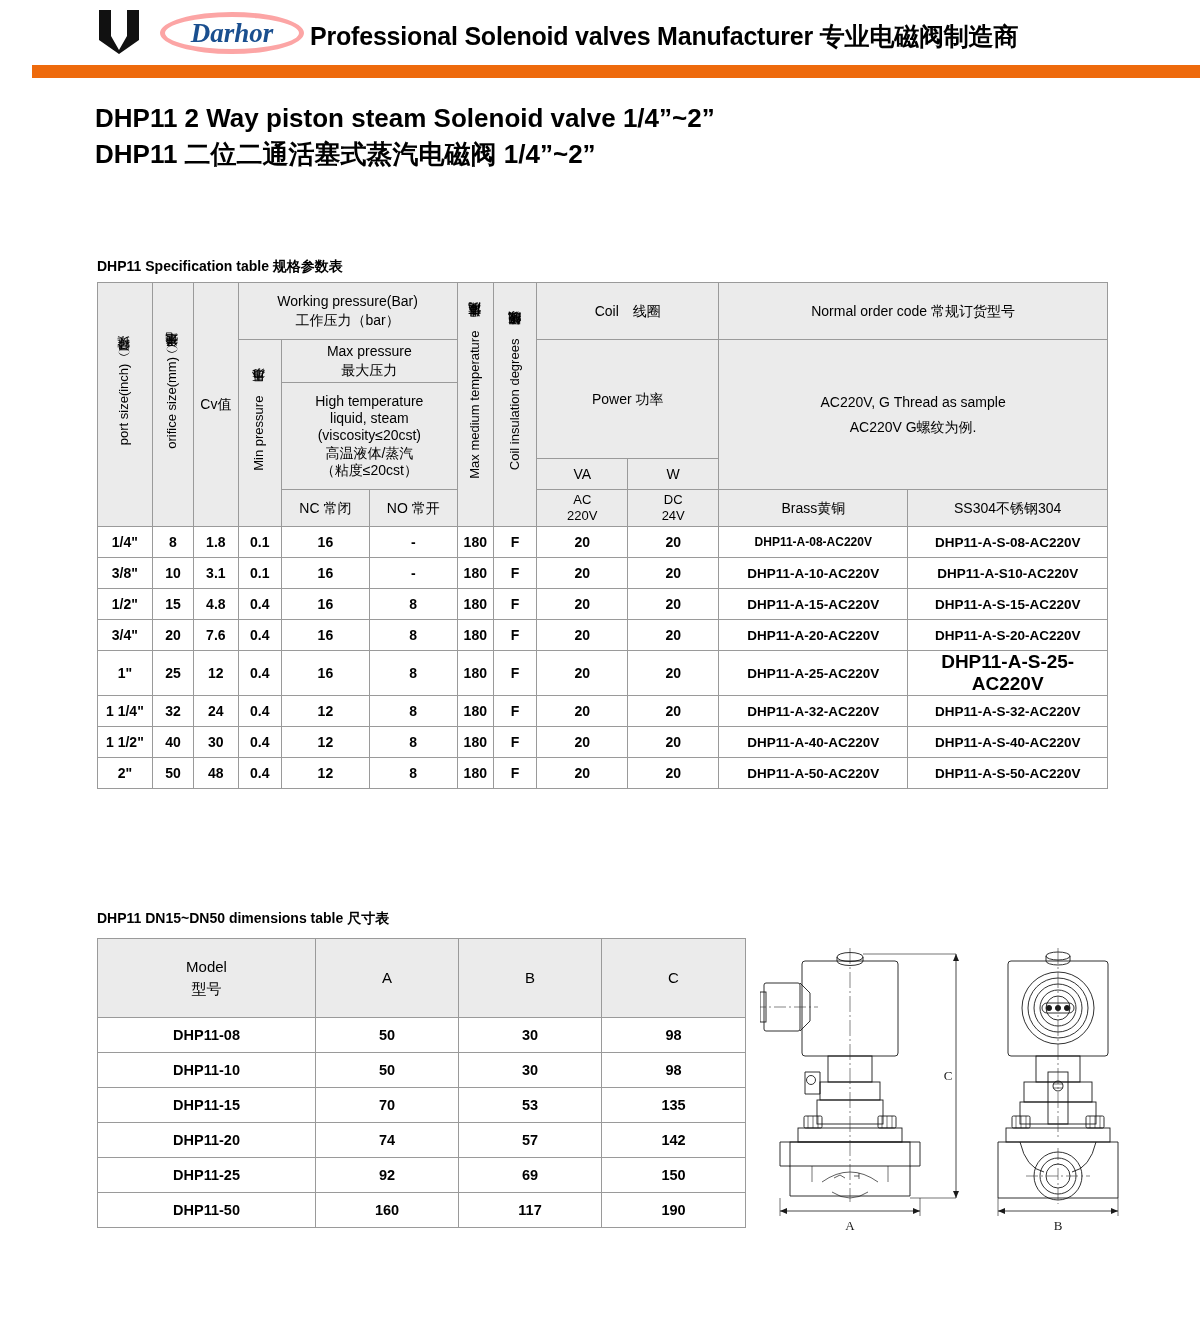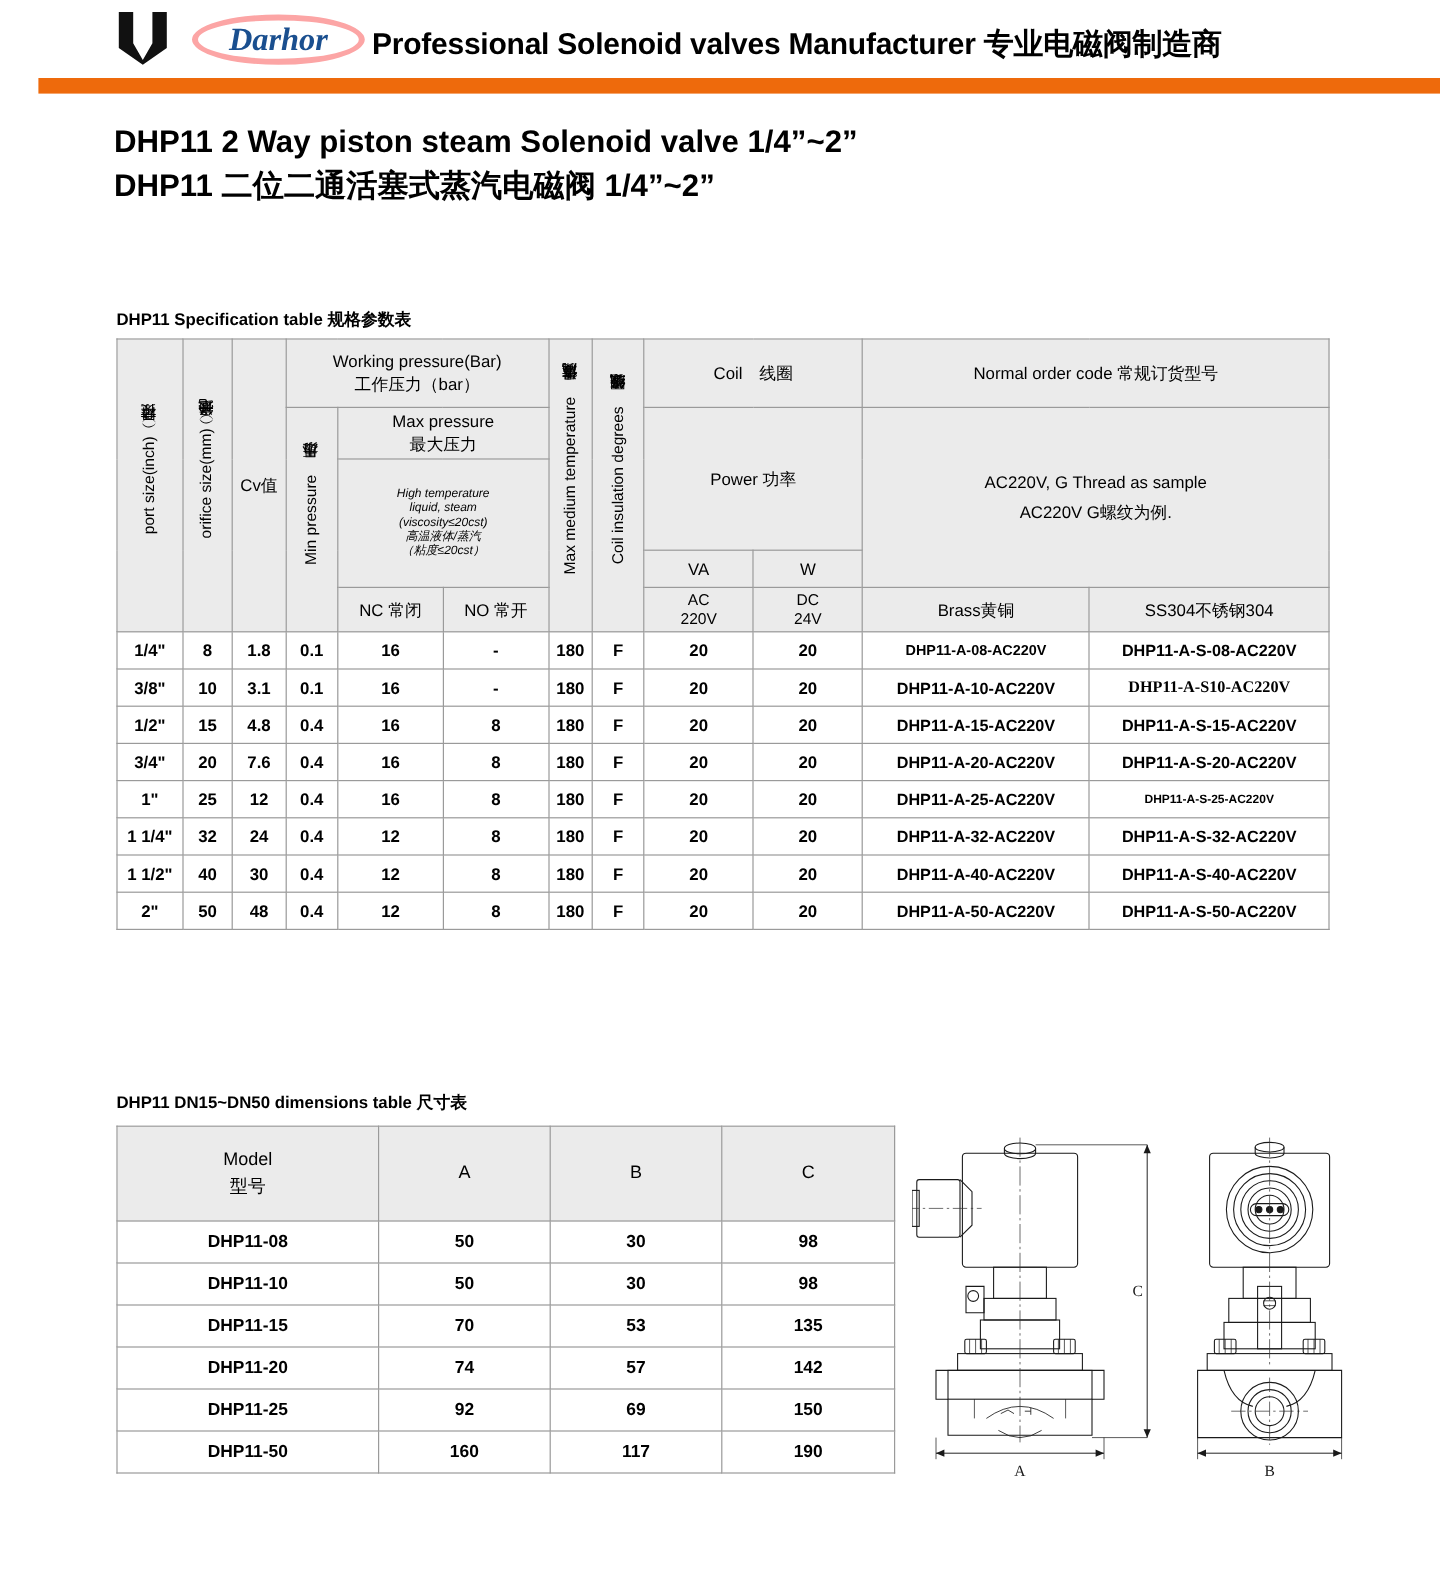--- a/index.html
+++ b/index.html
@@ -110,21 +110,21 @@
     writing-mode: vertical-rl;
     transform: rotate(180deg);
     white-space: nowrap;
     display: inline-block;
     line-height: 1.15;
     font-size: 13px;
     text-align: center;
   }
   .hblock { line-height: 1.35; font-size: 14px; }
   .hblock.small { font-size: 13px; line-height: 1.25; }
-  .hblock.tiny { font-size: 10px; line-height: 1.22; font-style: italic; }
+  .hblock.tiny { font-size: 14px; line-height: 1.22; }
 
   
   .dim-caption {
     position: absolute;
     left: 97px; top: 910px;
     font-size: 14px;
     font-weight: bold;
   }
   table.dim {
     position: absolute;
@@ -306,21 +306,21 @@
         <td>10</td>
         <td>3.1</td>
         <td>0.1</td>
         <td>16</td>
         <td>-</td>
         <td>180</td>
         <td>F</td>
         <td>20</td>
         <td>20</td>
         <td style="font-size: 13.5px;">DHP11-A-10-AC220V</td>
-        <td style="font-size: 13.5px; font-family: Liberation Serif, serif;">DHP11-A-S10-AC220V</td>
+        <td style="font-size: 13.5px;">DHP11-A-S10-AC220V</td>
       </tr>
       <tr>
         <td>1/2"</td>
         <td>15</td>
         <td>4.8</td>
         <td>0.4</td>
         <td>16</td>
         <td>8</td>
         <td>180</td>
         <td>F</td>
@@ -348,21 +348,21 @@
         <td>25</td>
         <td>12</td>
         <td>0.4</td>
         <td>16</td>
         <td>8</td>
         <td>180</td>
         <td>F</td>
         <td>20</td>
         <td>20</td>
         <td style="font-size: 13.5px;">DHP11-A-25-AC220V</td>
-        <td style="font-size: 10px;">DHP11-A-S-25-AC220V</td>
+        <td style="font-size: 19px;">DHP11-A-S-25-AC220V</td>
       </tr>
       <tr>
         <td>1 1/4"</td>
         <td>32</td>
         <td>24</td>
         <td>0.4</td>
         <td>12</td>
         <td>8</td>
         <td>180</td>
         <td>F</td>

